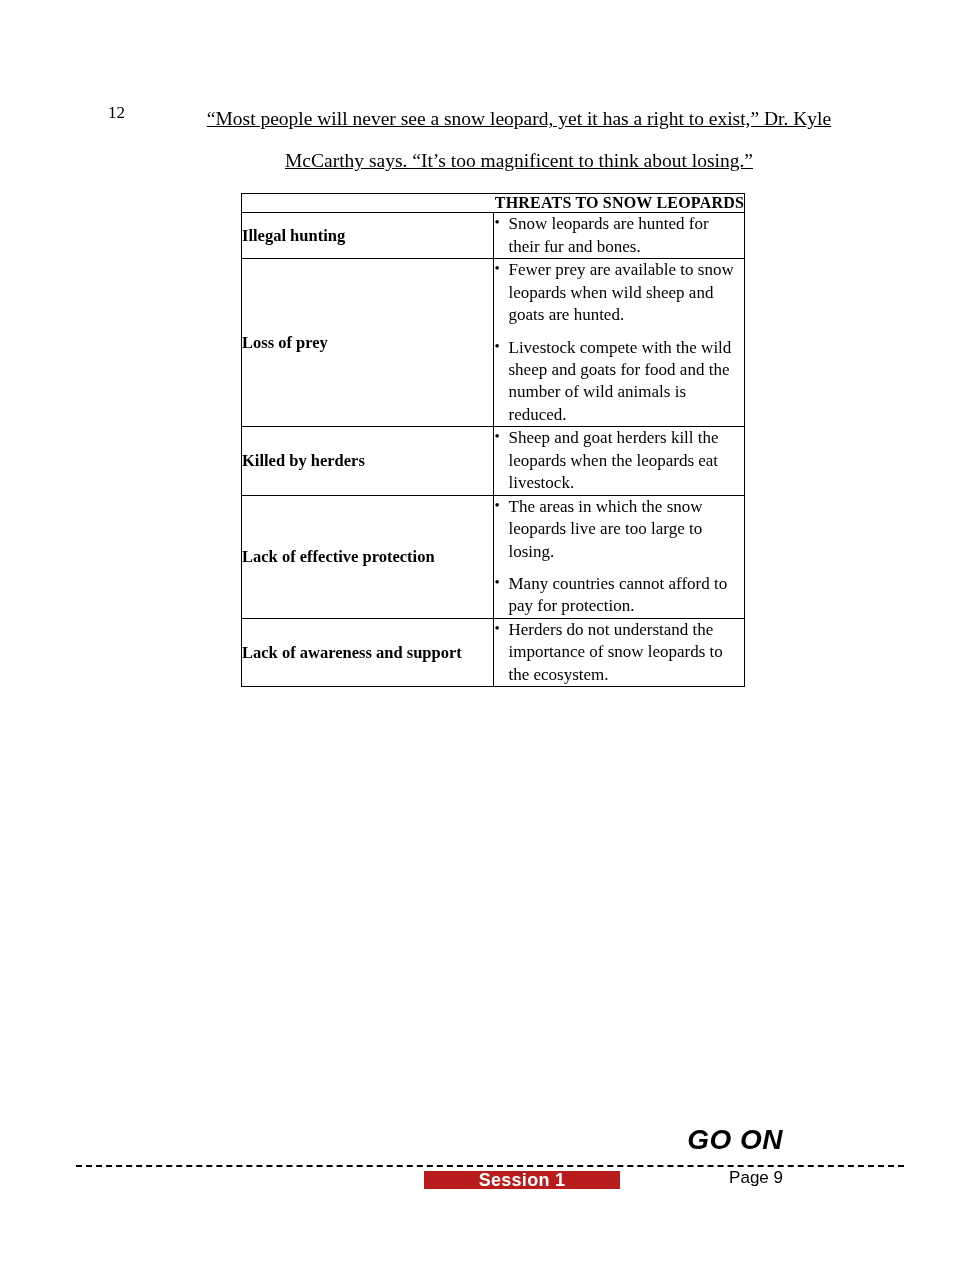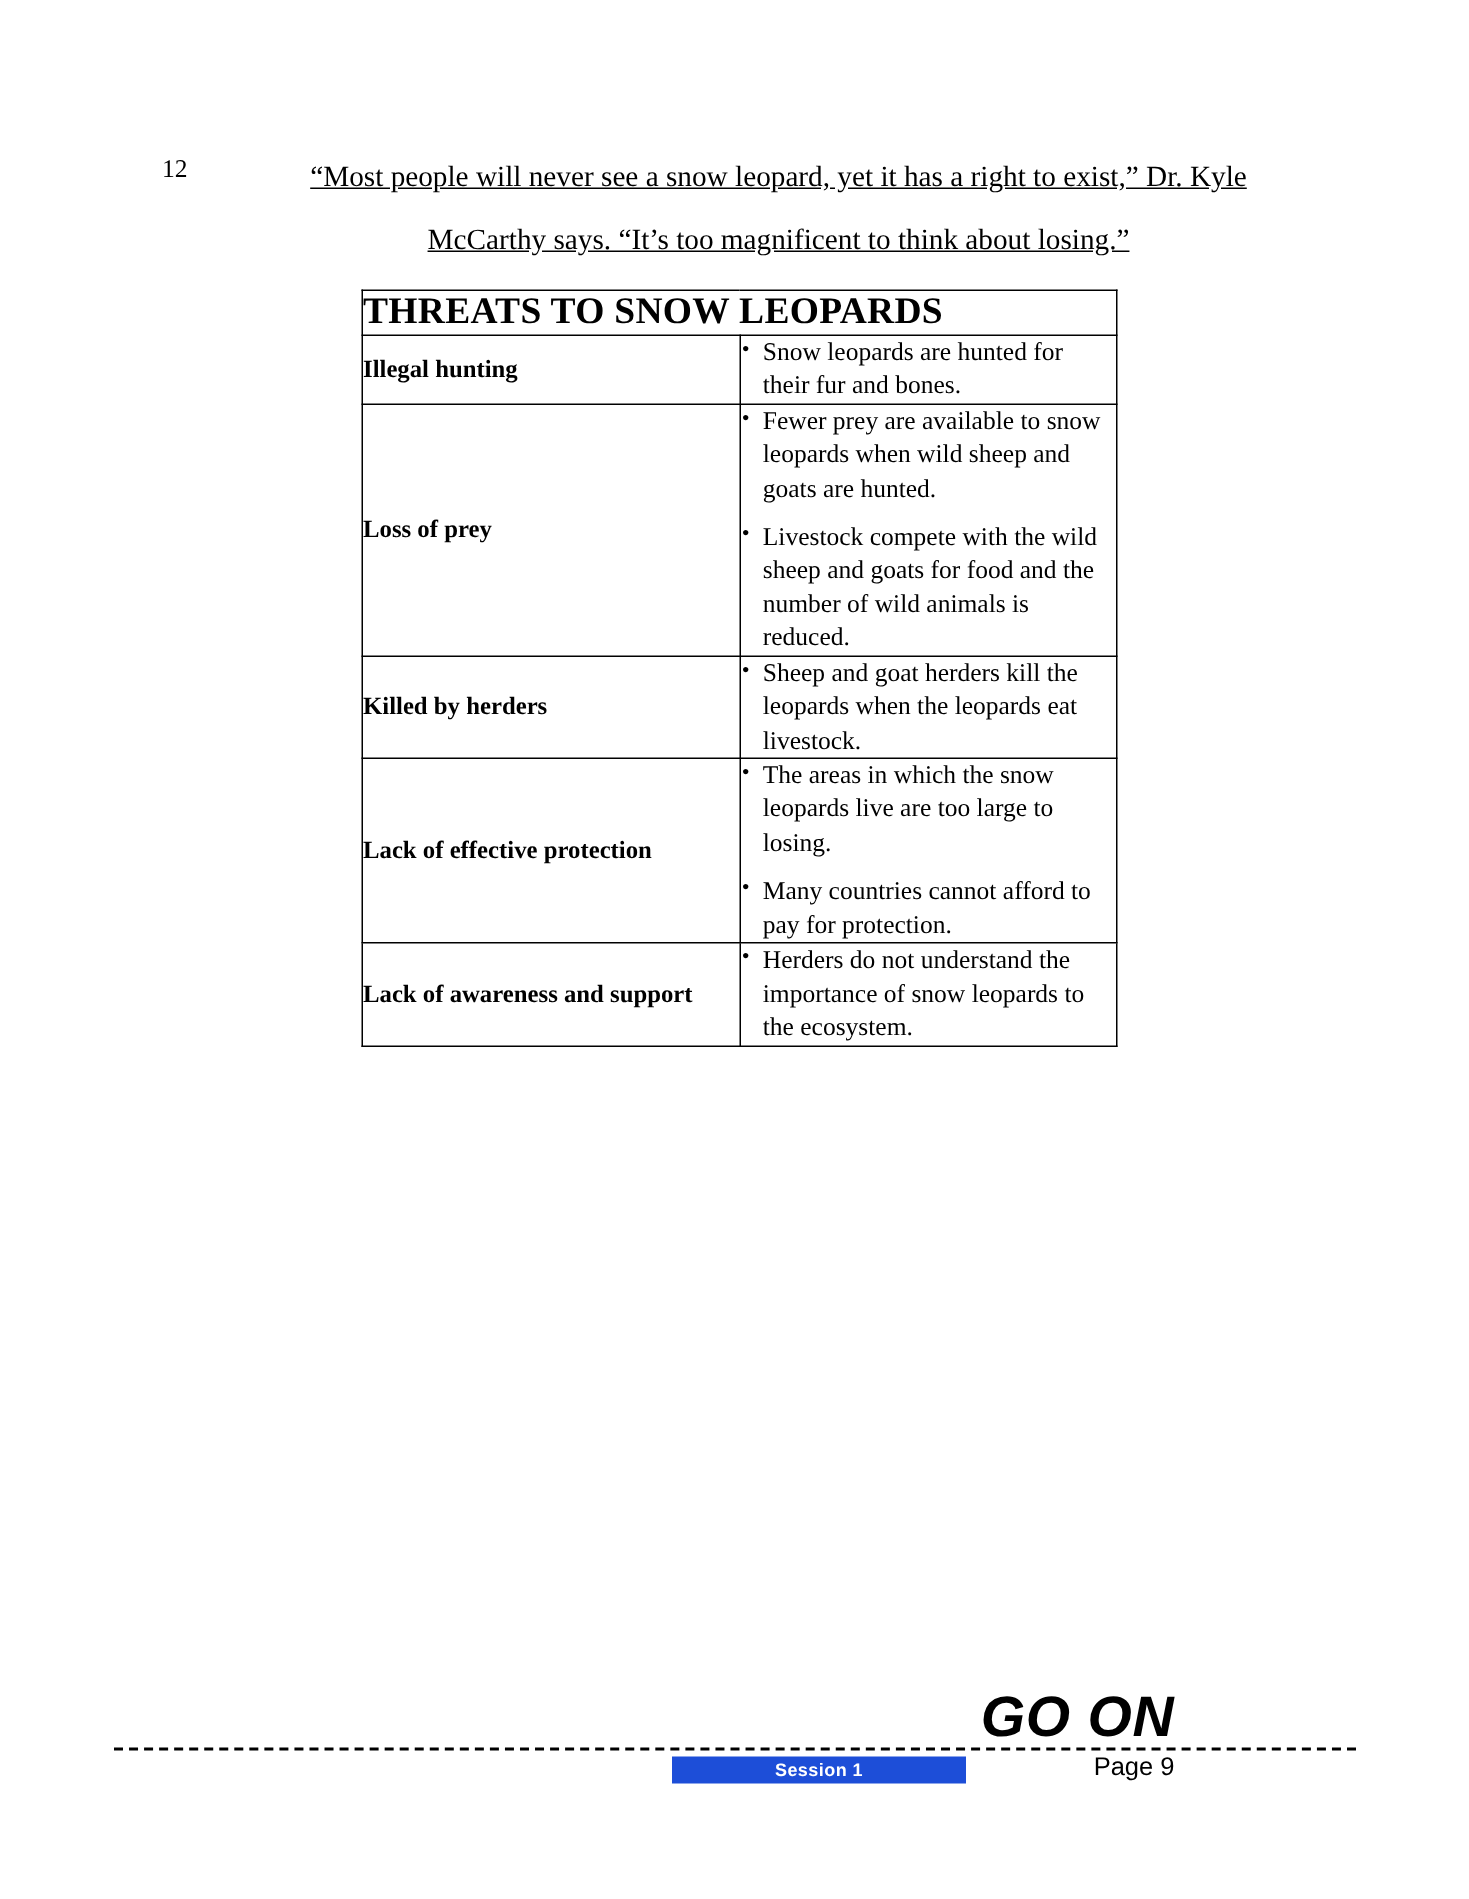--- a/index.html
+++ b/index.html
@@ -60,23 +60,23 @@
     border-collapse: collapse;
     width: 504px;
     table-layout: fixed;
   }
   table.threats td, table.threats th {
     border: 1.5px solid #000000;
     vertical-align: middle;
     padding: 0;
   }
   .tbl-title {
-    text-align: left;
-    font-weight: bold;
-    font-size: 25px;
+    text-align: right;
+    font-weight: bold;
+    font-size: 16px;
     letter-spacing: 0.2px;
     padding: 8px 4px 9px 4px;
     line-height: 1.15;
   }
   .cat-cell {
     width: 252px;
     font-weight: bold;
     font-size: 16.5px;
     padding: 10px 8px 10px 7px;
     line-height: 1.2;
@@ -110,42 +110,42 @@
   }
 
   
   .goon {
     position: absolute;
     right: 76px;
     top: 1124px;
     font-family: "Liberation Sans", sans-serif;
     font-weight: bold;
     font-style: italic;
-    font-size: 38px;
+    font-size: 28px;
     letter-spacing: 0.5px;
   }
   .dashrule {
     position: absolute;
     left: 76px;
     top: 1165px;
     width: 828px;
     border-top: 2px dashed #000000;
     height: 0;
   }
   .session-badge {
     position: absolute;
-    left: 448px;
+    left: 424px;
     top: 1171px;
     width: 196px;
     height: 18px;
-    background: #1d4ed8;
+    background: #b91c1c;
     color: #ffffff;
     font-family: "Liberation Sans", sans-serif;
     font-weight: bold;
-    font-size: 12px;
+    font-size: 18px;
     text-align: center;
     line-height: 18px;
     letter-spacing: 0.3px;
   }
   .page-num {
     position: absolute;
     right: 76px;
     top: 1168px;
     font-family: Liberation Sans, sans-serif;
     font-size: 17px;

